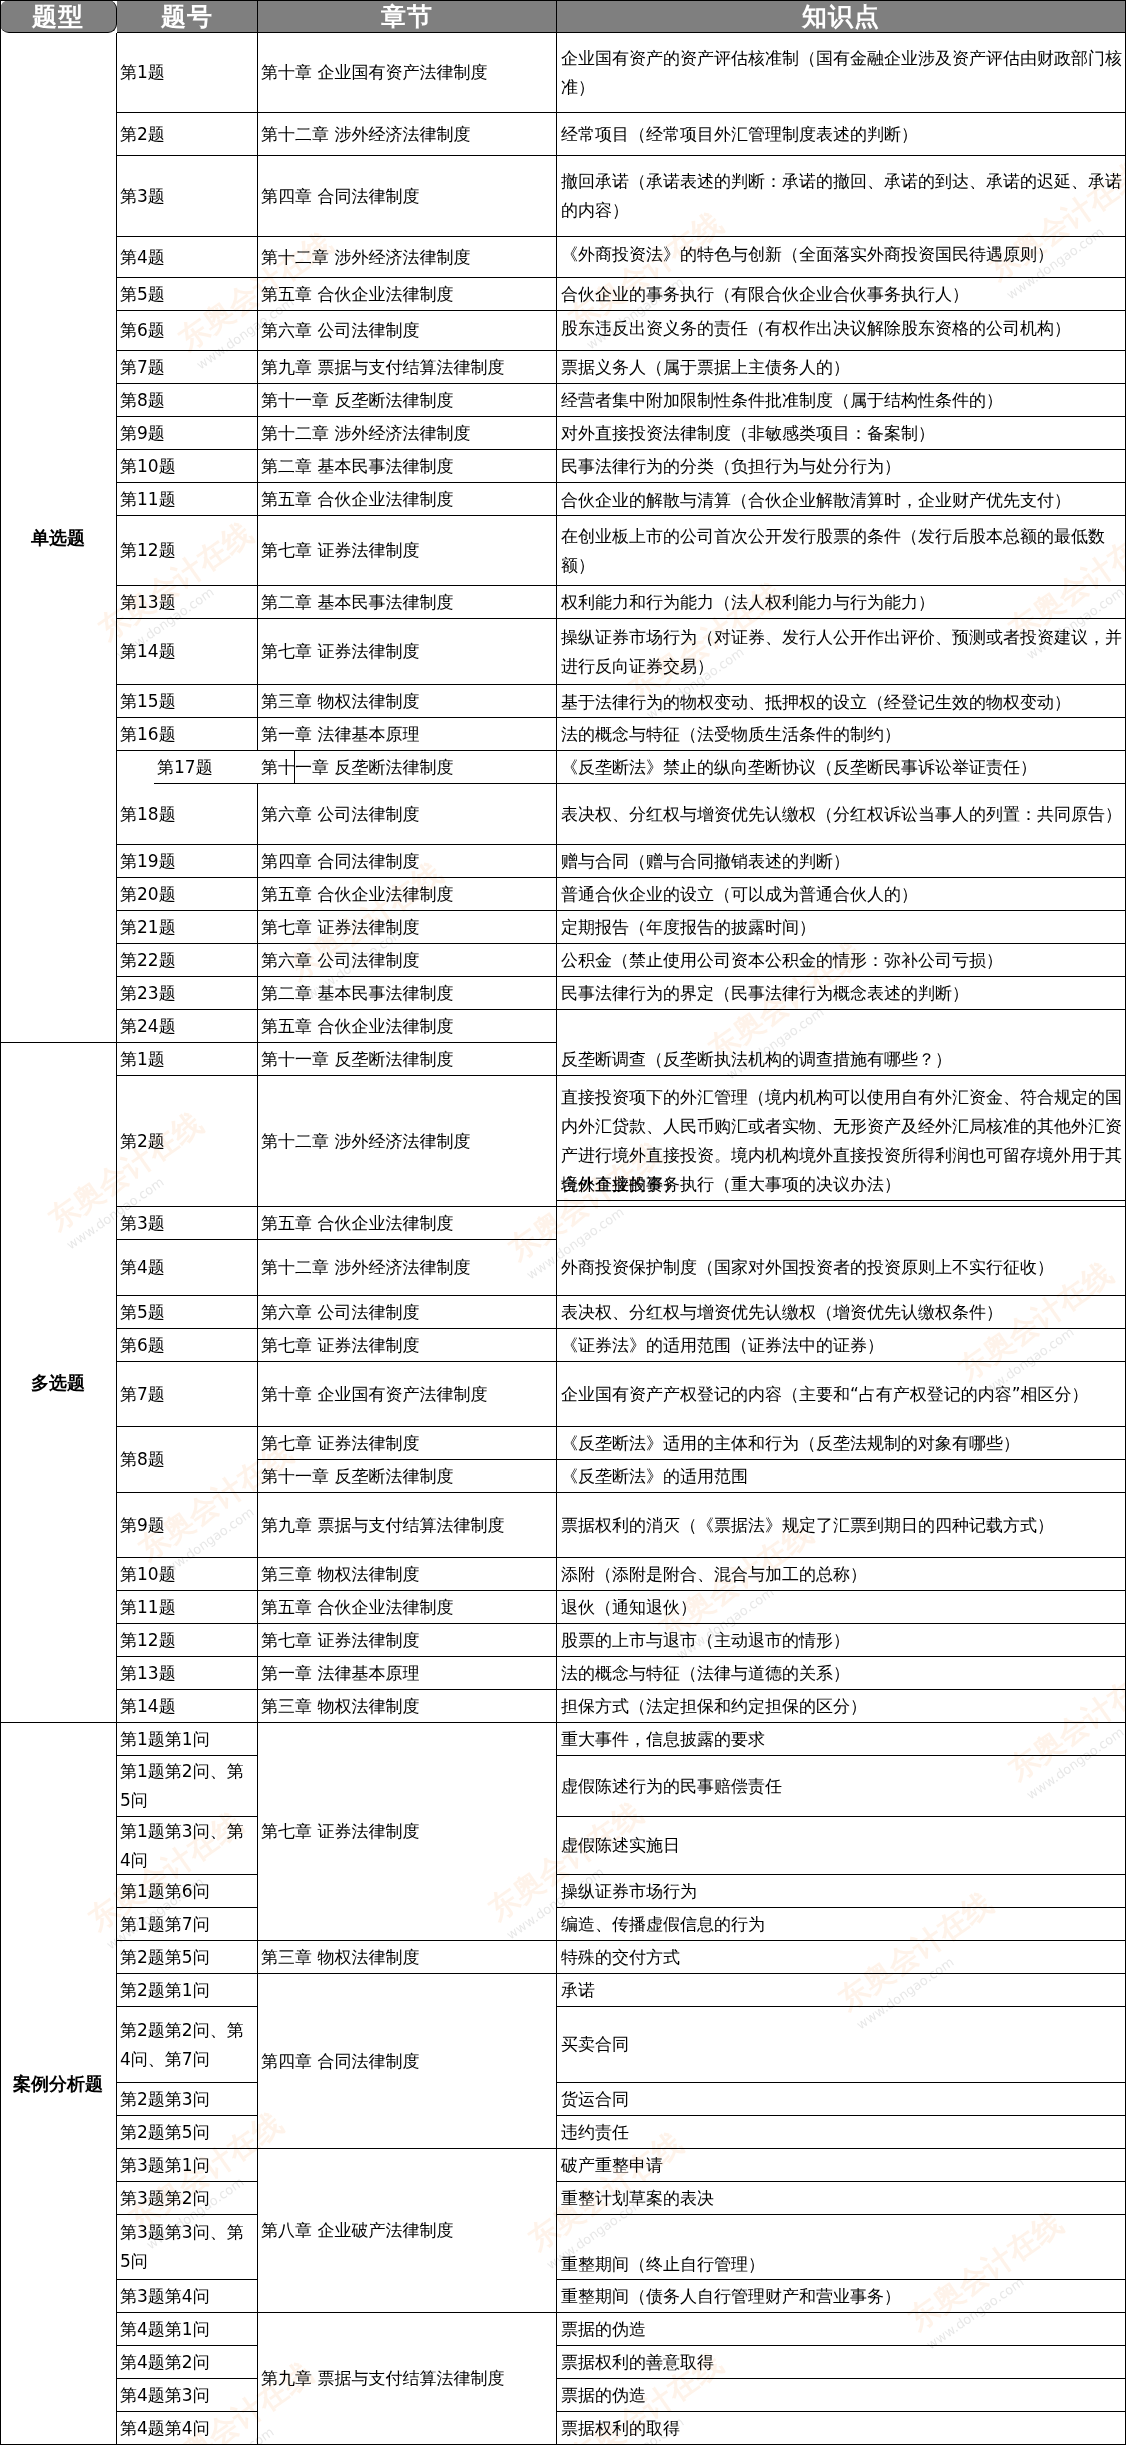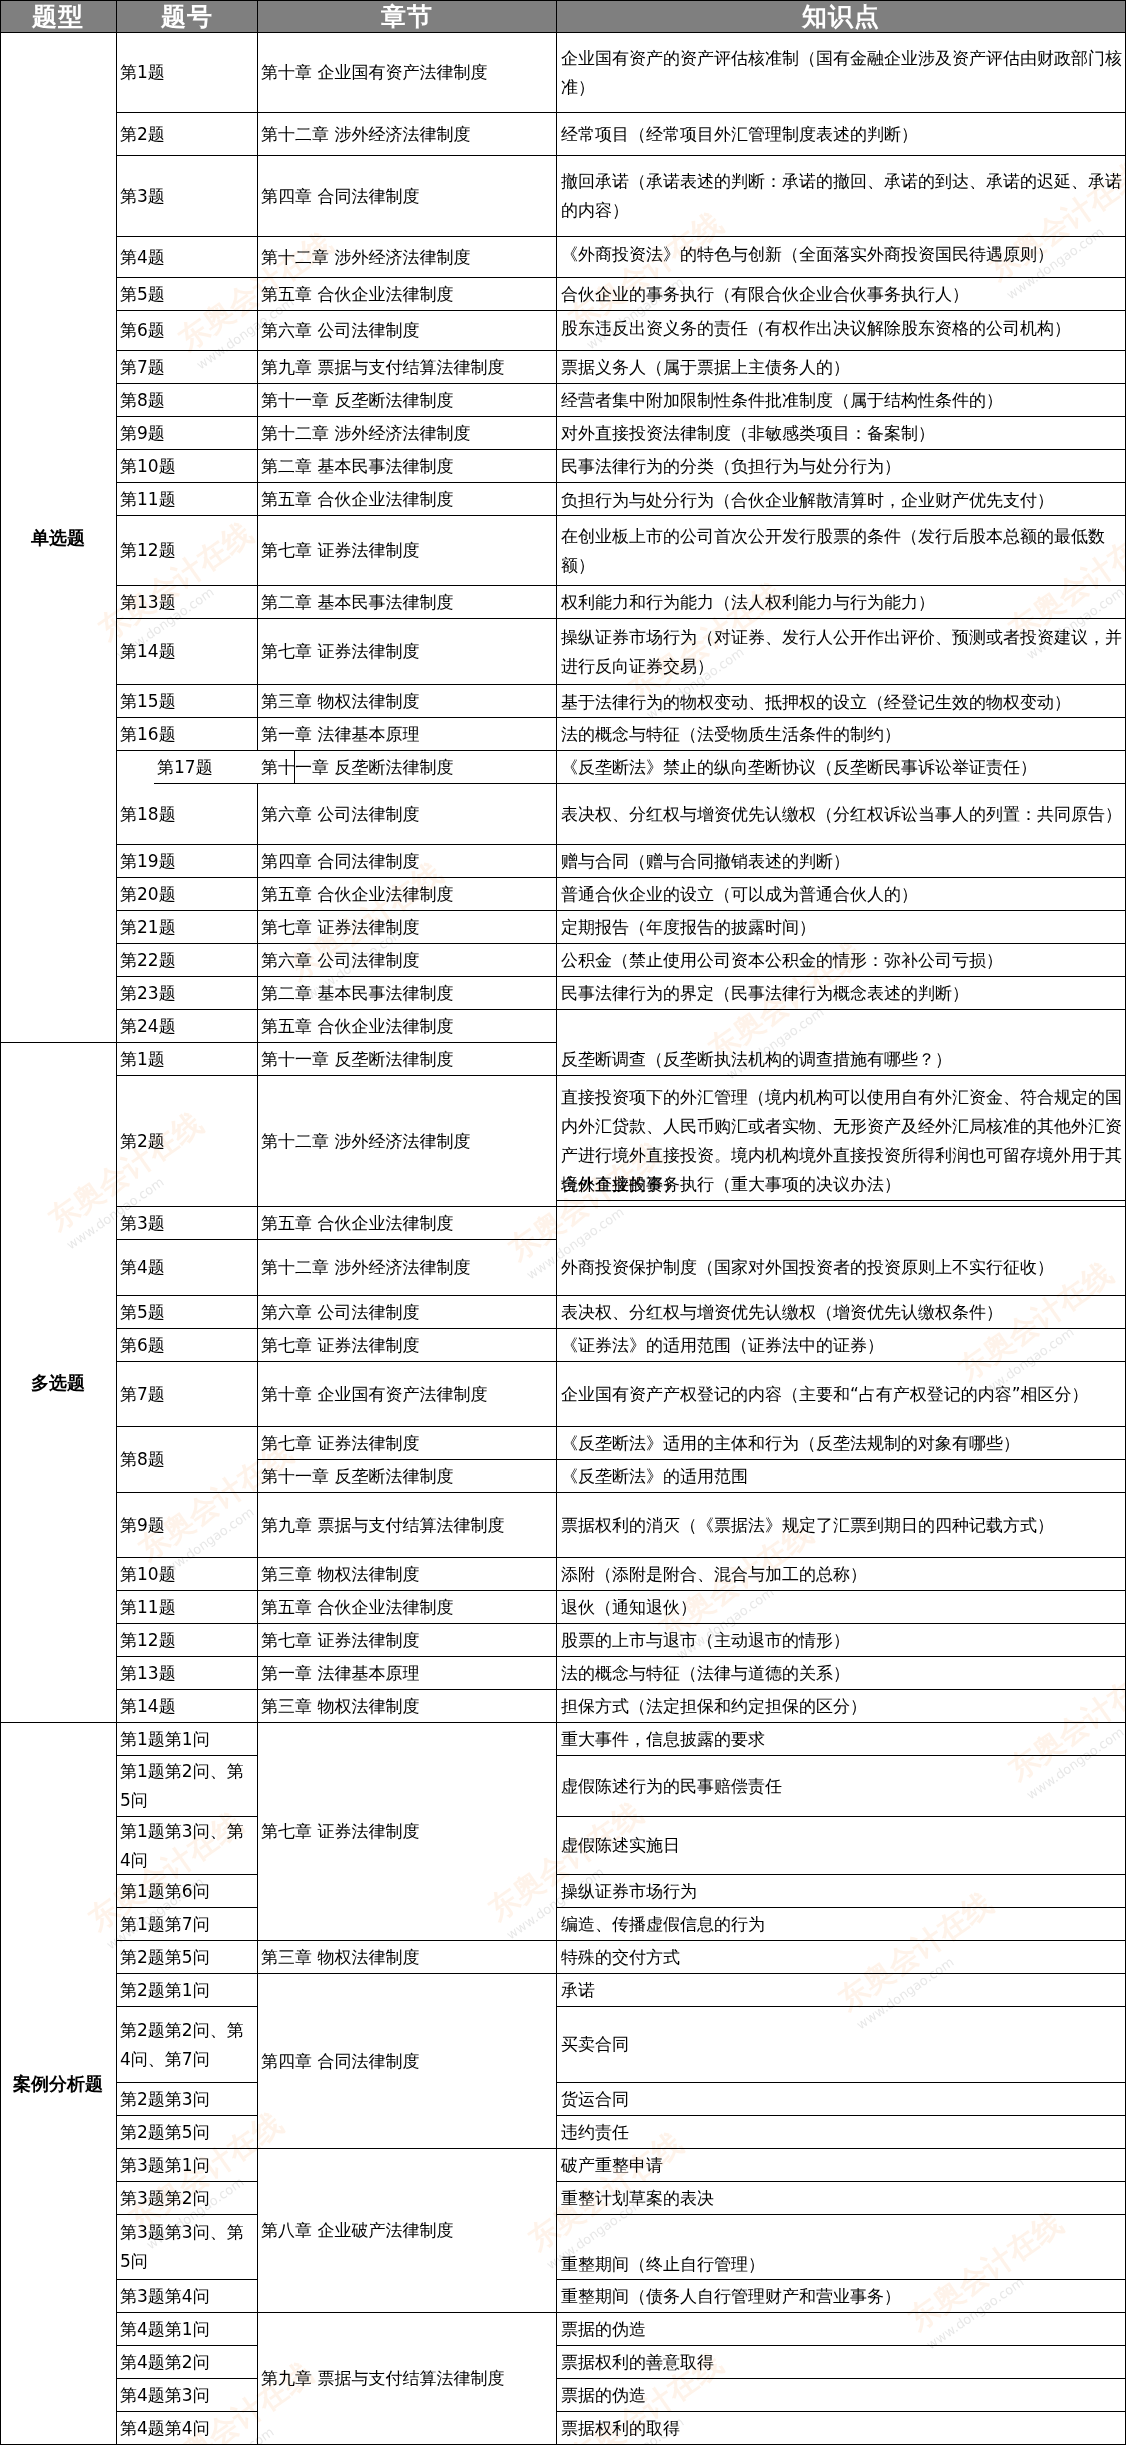--- a/index.html
+++ b/index.html
@@ -18,21 +18,21 @@
   .frame { position: absolute; left: 0; top: 0; width: 1126px; height: 2445px; box-sizing: border-box;
            border: 1.5px solid #000; pointer-events: none; }
   .wm { position: absolute; color: rgba(245,160,90,0.13); font-size: 30px; font-weight: bold;
         transform: rotate(-35deg); pointer-events: none; white-space: nowrap; }
   .wm small { display: block; font-size: 13px; font-weight: normal; color: rgba(160,160,160,0.25); }
 </style>
 </head>
 <body>
 
 <div class="sheet" id="sheet">
-  <div class="hdr" style="left:0;width:117px;">题型</div>
+  <div class="hdr" style="left:0;width:117px;border-radius:9px;">题型</div>
   <div class="hdr" style="left:117px;width:141px;">题号</div>
   <div class="hdr" style="left:258px;width:299px;">章节</div>
   <div class="hdr" style="left:557px;width:569px;">知识点</div>
 <div class="wm" style="left: 170px; top: 270px;"><span>东奥会计在线</span><small>www.dongao.com</small></div>
     <div class="wm" style="left: 560px; top: 250px;"><span>东奥会计在线</span><small>www.dongao.com</small></div>
     <div class="wm" style="left: 980px; top: 200px;"><span>东奥会计在线</span><small>www.dongao.com</small></div>
     <div class="wm" style="left: 90px; top: 560px;"><span>东奥会计在线</span><small>www.dongao.com</small></div>
     <div class="wm" style="left: 620px; top: 620px;"><span>东奥会计在线</span><small>www.dongao.com</small></div>
     <div class="wm" style="left: 1000px; top: 560px;"><span>东奥会计在线</span><small>www.dongao.com</small></div>
     <div class="wm" style="left: 280px; top: 900px;"><span>东奥会计在线</span><small>www.dongao.com</small></div>
@@ -384,21 +384,21 @@
     <div class="cell knowledge" style="left: 557px; width: 569px; top: 384px; height: 33px;">
       <span>经营者集中附加限制性条件批准制度（属于结构性条件的）</span>
     </div>
     <div class="cell knowledge" style="left: 557px; width: 569px; top: 417px; height: 33px;">
       <span>对外直接投资法律制度（非敏感类项目：备案制）</span>
     </div>
     <div class="cell knowledge" style="left: 557px; width: 569px; top: 450px; height: 33px;">
       <span>民事法律行为的分类（负担行为与处分行为）</span>
     </div>
     <div class="cell knowledge" style="left: 557px; width: 569px; top: 483px; height: 33px; align-items: flex-start; padding-top: 3px;">
-      <span>负担行为与处分行为（合伙企业解散清算时，企业财产优先支付）</span>
+      <span>合伙企业的解散与清算（合伙企业解散清算时，企业财产优先支付）</span>
     </div>
     <div class="cell knowledge" style="left: 557px; width: 569px; top: 516px; height: 70px;">
       <span>在创业板上市的公司首次公开发行股票的条件（发行后股本总额的最低数额）</span>
     </div>
     <div class="cell knowledge" style="left: 557px; width: 569px; top: 586px; height: 33px;">
       <span>权利能力和行为能力（法人权利能力与行为能力）</span>
     </div>
     <div class="cell knowledge" style="left: 557px; width: 569px; top: 619px; height: 66px;">
       <span>操纵证券市场行为（对证券、发行人公开作出评价、预测或者投资建议，并进行反向证券交易）</span>
     </div>

